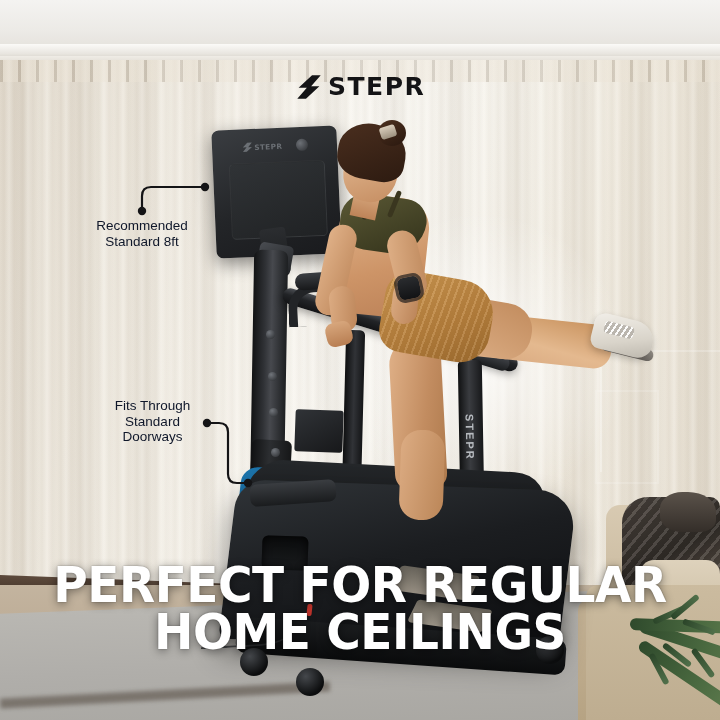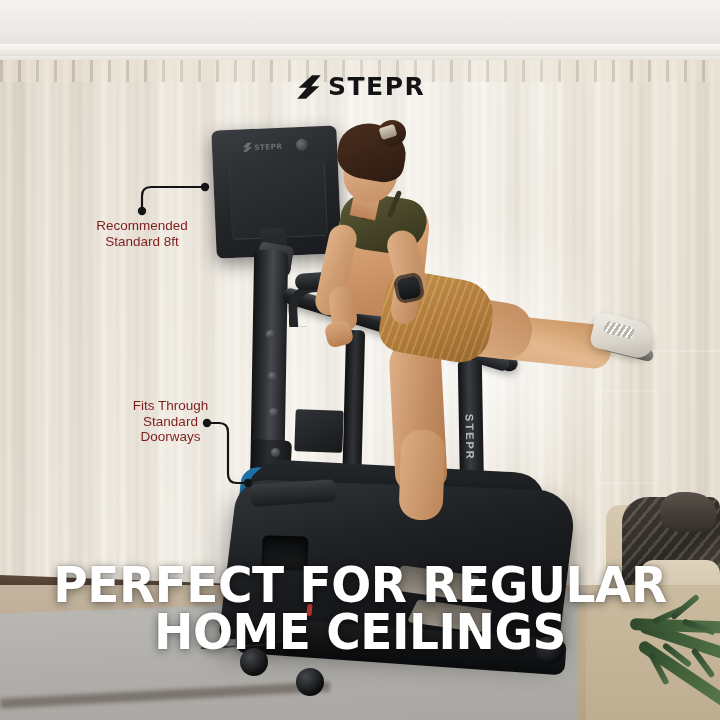--- a/index.html
+++ b/index.html
@@ -426,21 +426,21 @@
     position:absolute;left:296px;top:72px;display:flex;align-items:center;gap:6px;
   }
   .logo-mark{width:26px;height:26px;}
   .logo-text{
     font-size:25px;font-weight:800;letter-spacing:1.5px;color:#141416;
     font-family:"DejaVu Sans", sans-serif;
   }
 
   .annot{position:absolute;color:#101012;}
   .annot-text{
-    font-size:13.5px;line-height:15.5px;font-weight:500;color:#7f1d1d;
+    font-size:13.5px;line-height:15.5px;font-weight:500;color:#0f172a;
     text-align:center;white-space:pre-line;
   }
   .leader{position:absolute;}
 
   .headline{
     position:absolute;left:0;top:562px;width:720px;text-align:center;
     color:#ffffff;
     font-family:"DejaVu Sans", sans-serif;
     font-weight:800;
     font-size:49px;
@@ -589,21 +589,21 @@
   <div class="annot" style="left:72px;top:218px;width:140px">
     <div class="annot-text">Recommended
 Standard 8ft</div>
   </div>
 
   <svg class="leader" style="left:200px;top:414px;width:62px;height:80px" viewBox="0 0 62 80">
     <path d="M8 9 L19 9 Q28 9 28 18 L28 60 Q28 69 37 69 L46 69" fill="none" stroke="#141416" stroke-width="2.2"></path>
     <circle cx="7" cy="9" r="4.2" fill="#141416"></circle>
     <circle cx="48" cy="69" r="4.2" fill="#141416"></circle>
   </svg>
-  <div class="annot" style="left:113px;top:398px;width:115px">
+  <div class="annot" style="left:95px;top:398px;width:115px">
     <div class="annot-text">Fits Through
 Standard
 Doorways</div>
   </div>
 
   <div class="headline">
     <span class="l1">PERFECT FOR REGULAR</span>
     <span class="l2">HOME CEILINGS</span>
   </div>
 

